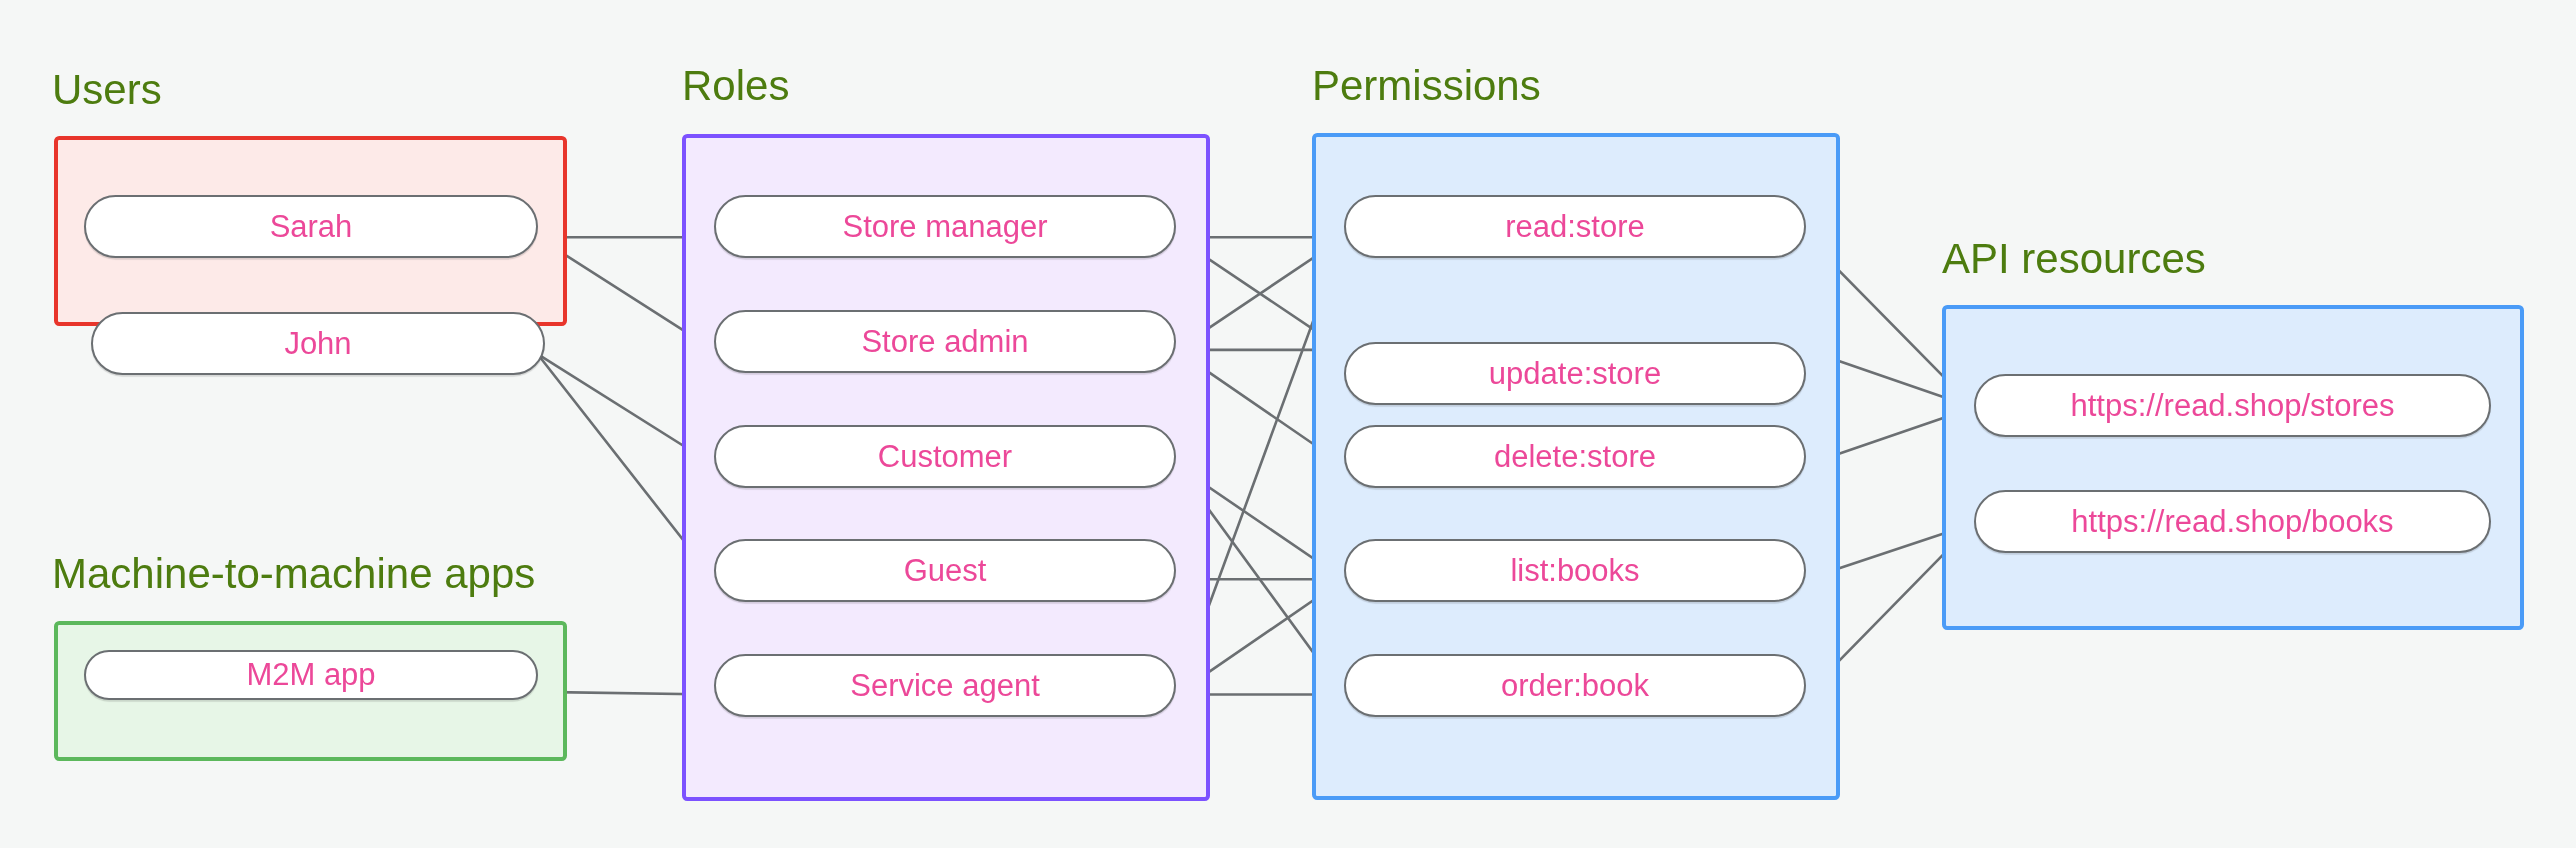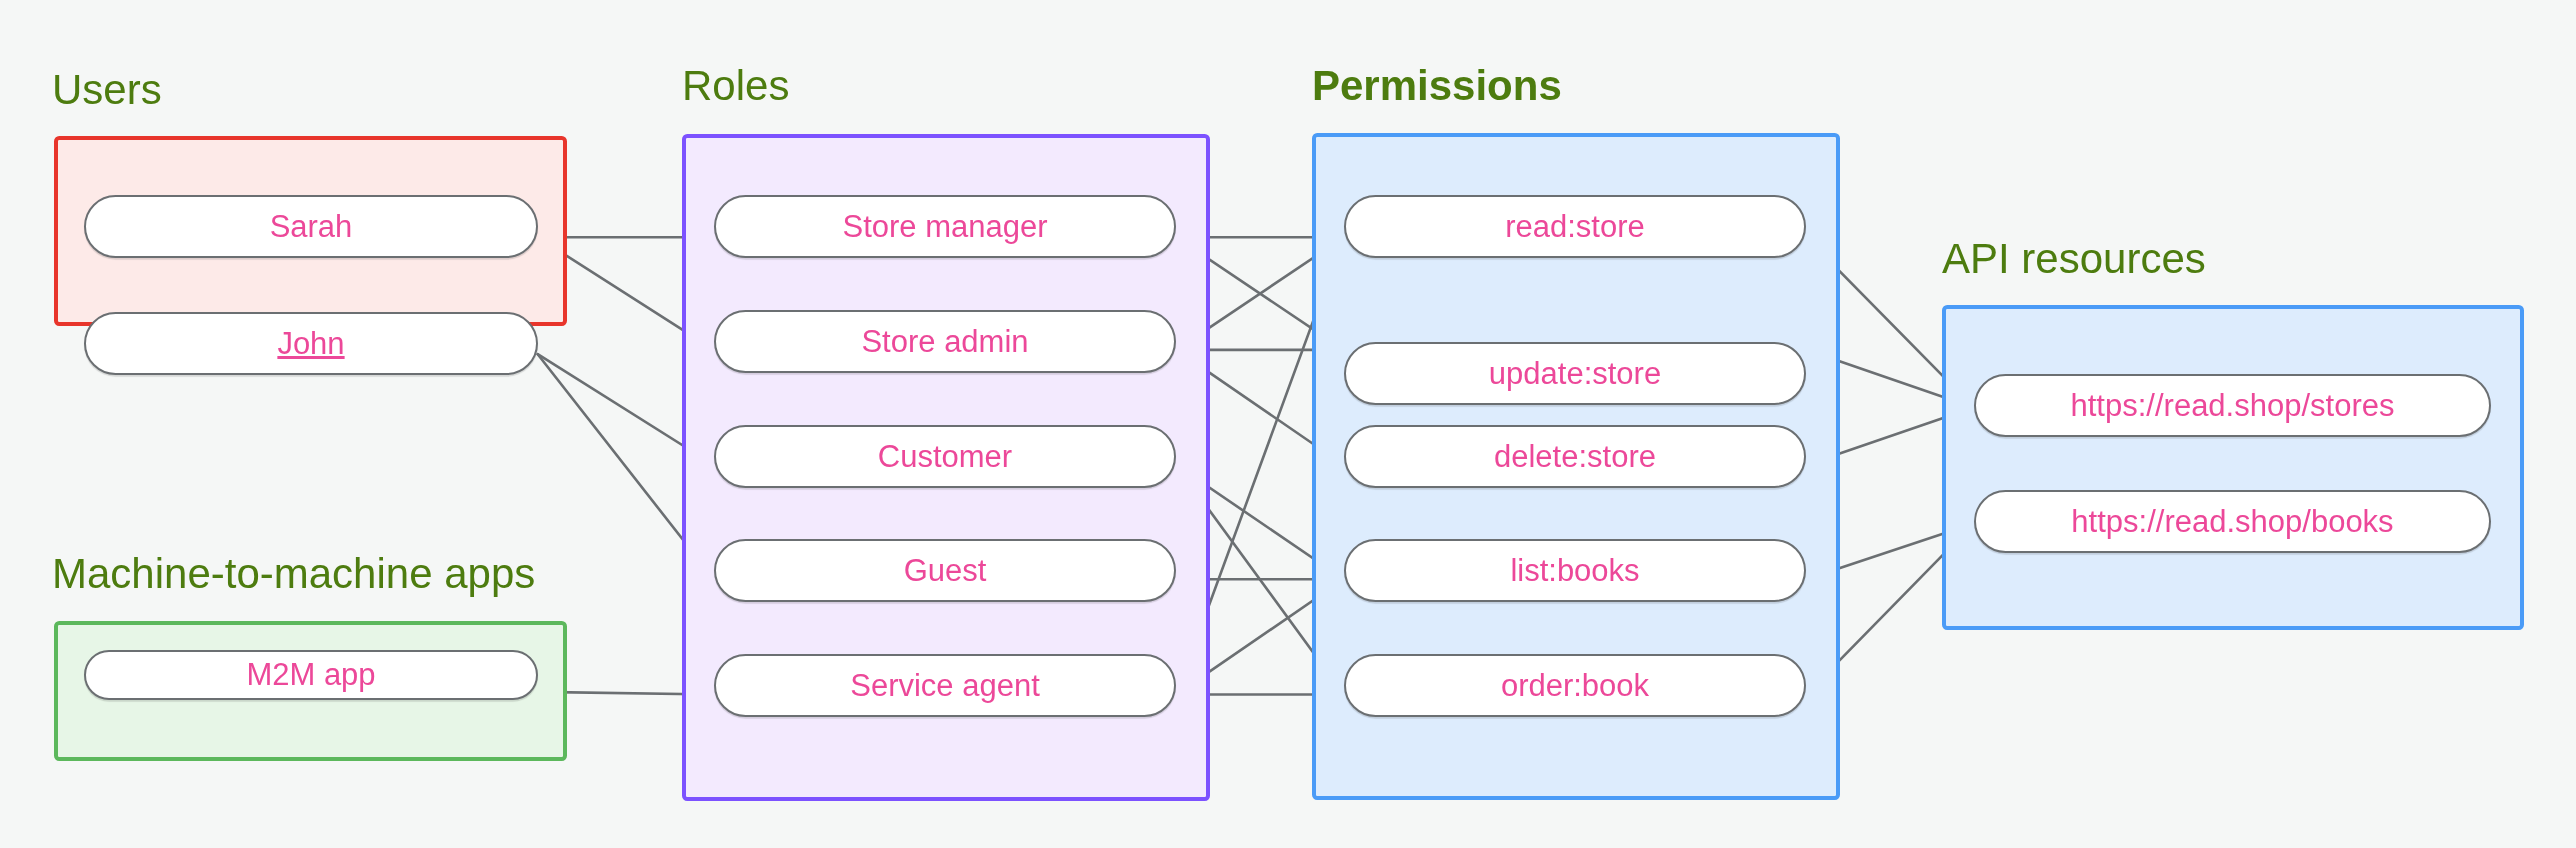--- a/index.html
+++ b/index.html
@@ -98,21 +98,21 @@
       <circle cx="1540" cy="796" r="9" fill="#6b6f72"></circle>
       <circle cx="2262" cy="467" r="9" fill="#6b6f72"></circle>
       <circle cx="2262" cy="600" r="9" fill="#6b6f72"></circle>
     </svg>
   <div id="groups-layer">
       <div class="group-title" style="left: 52px; top: 69px;">Users</div>
       <div class="group g-users" style="left: 54px; top: 136px; width: 513px; height: 190px; border-color: rgb(232, 53, 43); background: rgb(253, 234, 232);"></div>
       <div class="pill" style="left: 84px; top: 195px; width: 454px; height: 63px;">
         <span>Sarah</span>
       </div>
-      <div class="pill" style="left: 84px; top: 312px; width: 454px; height: 63px; text-decoration: underline;">
+      <div class="pill" style="left: 91px; top: 312px; width: 454px; height: 63px;">
         <span>John</span>
       </div>
       <div class="group-title" style="left: 52px; top: 553px;">Machine-to-machine apps</div>
       <div class="group g-m2m" style="left: 54px; top: 621px; width: 513px; height: 140px; border-color: rgb(92, 184, 92); background: rgb(231, 246, 231);"></div>
       <div class="pill" style="left: 84px; top: 650px; width: 454px; height: 50px;">
         <span>M2M app</span>
       </div>
       <div class="group-title" style="left: 682px; top: 65px;">Roles</div>
       <div class="group g-roles" style="left: 682px; top: 134px; width: 528px; height: 667px; border-color: rgb(124, 82, 255); background: rgb(243, 234, 254);"></div>
       <div class="pill" style="left: 714px; top: 195px; width: 462px; height: 63px;">
@@ -123,21 +123,21 @@
       </div>
       <div class="pill" style="left: 714px; top: 425px; width: 462px; height: 63px;">
         <span>Customer</span>
       </div>
       <div class="pill" style="left: 714px; top: 539px; width: 462px; height: 63px;">
         <span>Guest</span>
       </div>
       <div class="pill" style="left: 714px; top: 654px; width: 462px; height: 63px;">
         <span>Service agent</span>
       </div>
-      <div class="group-title" style="left: 1312px; top: 65px; font-weight: bold;">Permissions</div>
+      <div class="group-title" style="left: 1312px; top: 65px;">Permissions</div>
       <div class="group g-perms" style="left: 1312px; top: 133px; width: 528px; height: 667px; border-color: rgb(74, 155, 247); background: rgb(221, 236, 253);"></div>
       <div class="pill" style="left: 1344px; top: 195px; width: 462px; height: 63px;">
         <span>read:store</span>
       </div>
       <div class="pill" style="left: 1344px; top: 310px; width: 462px; height: 63px; margin-top: 32px;">
         <span>update:store</span>
       </div>
       <div class="pill" style="left: 1344px; top: 425px; width: 462px; height: 63px;">
         <span>delete:store</span>
       </div>

